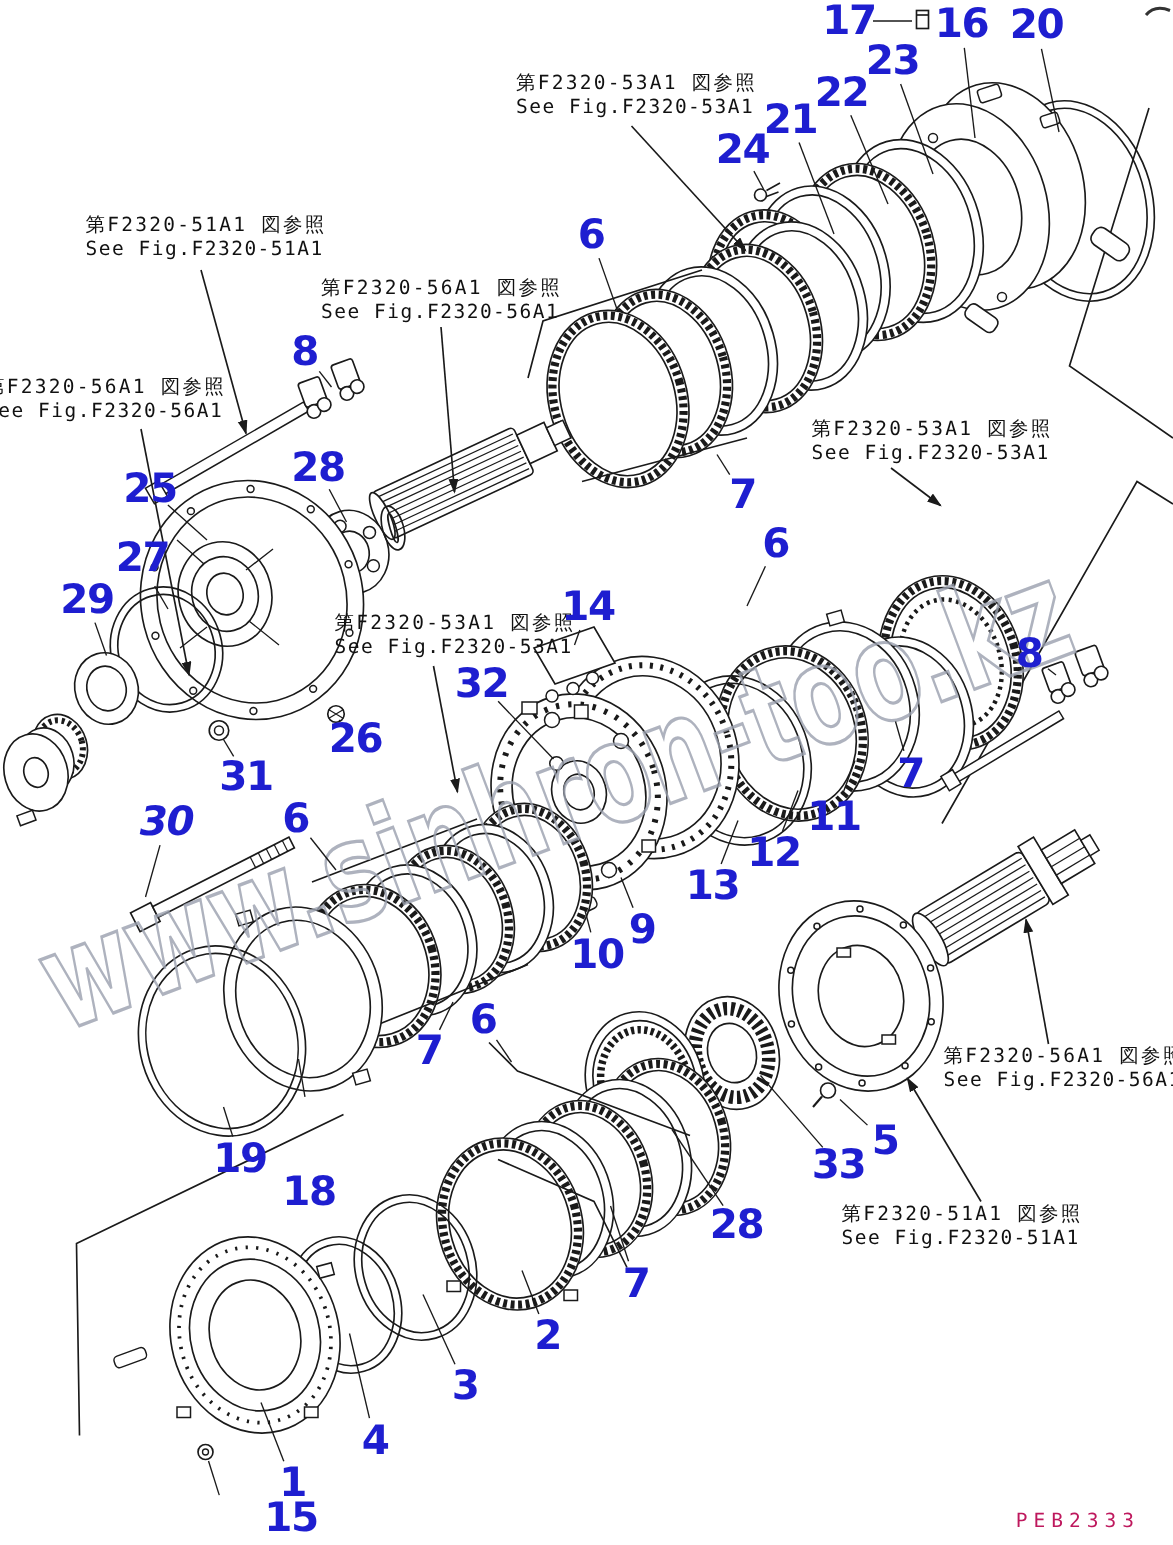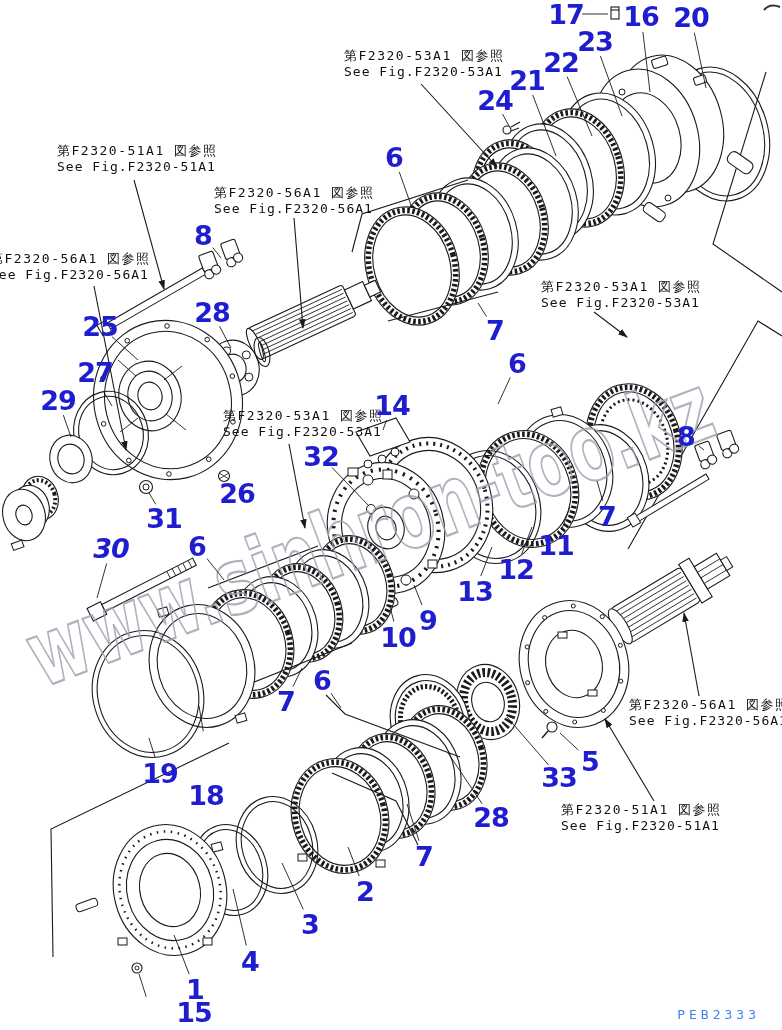--- a/index.html
+++ b/index.html
@@ -5,21 +5,21 @@
   html,body{margin:0;padding:0;background:#e8e8e8;}
   .stage{position:relative;width:782px;height:1030px;margin:0 auto;background:#fff;overflow:hidden;
          font-family:"DejaVu Sans",sans-serif;}
   svg.art{position:absolute;left:0;top:0;}
   .callout{position:absolute;transform:translate(-50%,-50%);
            font:bold 27px/1 "DejaVu Sans","Liberation Sans",sans-serif;
            color:var(--blue,#1e1ed0);letter-spacing:-1px;white-space:nowrap;z-index:30;}
   .ref{position:absolute;color:#111;z-index:25;white-space:nowrap;}
   .ref .jp{font:13px/16px "DejaVu Sans Mono","Liberation Mono",monospace;letter-spacing:1.5px;}
   .ref .en{font:13px/16px "DejaVu Sans Mono","Liberation Mono",monospace;letter-spacing:1px;}
-  .pn{position:absolute;right:22px;bottom:8px;color:#3b82f6;z-index:25;
+  .pn{position:absolute;right:22px;bottom:8px;color:#be185d;z-index:25;
       font:13px "DejaVu Sans Mono","Liberation Mono",monospace;letter-spacing:4px;text-align:center;}
 </style>
 </head>
 <body>
 
 <div class="stage" id="stage" style="--blue: #1e1ed0;">
   <svg class="art" id="art" width="782" height="1030" viewBox="0 0 782 1030">
     <defs>
       <marker id="ah" markerWidth="10" markerHeight="8" refX="8" refY="3" orient="auto">
         <path d="M0,0 L9,3 L0,6 Z" fill="#1a1a1a"></path>

